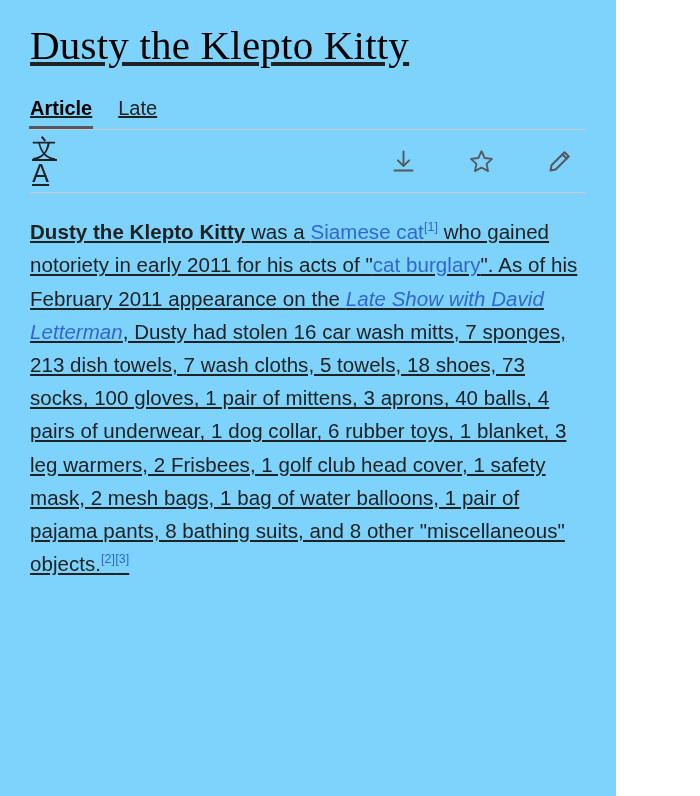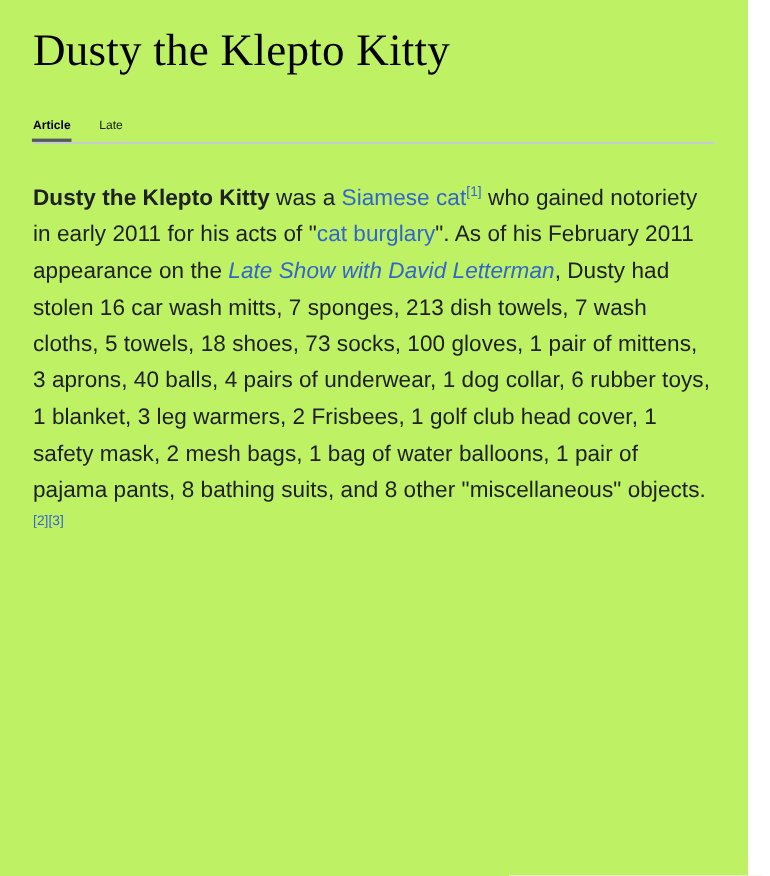--- a/index.html
+++ b/index.html
@@ -8,47 +8,48 @@
     background: #ffffff;
   }
   body {
     width: 700px;
     height: 796px;
     font-family: "Liberation Sans", sans-serif;
     color: #202122;
     overflow: hidden;
   }
   .page {
-    width: 680px;
+    width: 616px;
     height: 796px;
     box-sizing: border-box;
     padding: 0 30px;
-    background: #bef264;
+    background: #7dd3fc;
     position: relative;
+    text-decoration: underline;
   }
   .page-title {
     font-family: "Liberation Serif", serif;
     font-size: 41px;
     line-height: 1.15;
     font-weight: 400;
     color: #000000;
     margin: 0;
     padding-top: 22px;
     letter-spacing: 0.2px;
   }
   .tabs {
     margin-top: 26px;
     display: flex;
     align-items: flex-end;
     gap: 26px;
     height: 34px;
     position: relative;
   }
   .tab {
-    font-size: 11px;
+    font-size: 20px;
     color: #202122;
     padding-bottom: 9px;
     position: relative;
     cursor: pointer;
   }
   .tab.active {
     font-weight: 700;
     color: #000000;
   }
   .tab.active::after {
@@ -92,21 +93,21 @@
     line-height: 1;
     color: #202122;
     font-family: "DejaVu Sans", sans-serif;
   }
   .toolbar-rule {
     height: 1px;
     background: #c8ccd1;
     width: 100%;
   }
   .article-body {
-    margin-top: 32px;
+    margin-top: 22px;
     font-size: 20.5px;
     line-height: 1.62;
     color: #202122;
     letter-spacing: 0.05px;
   }
   .article-body b { font-weight: 700; }
   a.link {
     color: #3366cc;
     text-decoration: none;
     cursor: pointer;
@@ -125,17 +126,42 @@
 <div class="page">
 
   <h1 class="page-title">Dusty the Klepto Kitty</h1>
 
   <div class="tabs">
     <div class="tab active">Article</div>
     <div class="tab">Late</div>
   </div>
   <div class="tabs-rule"></div>
 
+  <div class="toolbar">
+    <div class="icon-btn">
+      <span class="lang-icon">文A</span>
+    </div>
+    <div class="toolbar-right">
+      <div class="icon-btn">
+        <svg width="27" height="27" viewBox="0 0 24 24" fill="none" stroke="#54595d" stroke-width="1.7" stroke-linecap="round" stroke-linejoin="round">
+          <path d="M12 3v12"></path>
+          <path d="M7 11l5 5 5-5"></path>
+          <path d="M4 20h16"></path>
+        </svg>
+      </div>
+      <div class="icon-btn">
+        <svg width="29" height="29" viewBox="0 0 24 24" fill="none" stroke="#54595d" stroke-width="1.5" stroke-linejoin="round">
+          <path d="M12 3.5l2.6 5.6 6.1.7-4.5 4.2 1.2 6-5.4-3-5.4 3 1.2-6L3.3 9.8l6.1-.7z"></path>
+        </svg>
+      </div>
+      <div class="icon-btn">
+        <svg width="27" height="27" viewBox="0 0 24 24" fill="none" stroke="#54595d" stroke-width="1.8" stroke-linecap="round" stroke-linejoin="round">
+          <path d="M16.5 3.8l3.7 3.7L8.6 19.1l-4.6.9.9-4.6z"></path>
+          <path d="M14.6 5.7l3.7 3.7"></path>
+        </svg>
+      </div>
+    </div>
+  </div>
   <div class="toolbar-rule"></div>
 
   <p class="article-body"><b>Dusty the Klepto Kitty</b><span> was a </span><a class="link" href="#">Siamese cat</a><sup class="ref"><a href="#">[1]</a></sup><span> who gained notoriety in early 2011 for his acts of "</span><a class="link" href="#">cat burglary</a><span>". As of his February 2011 appearance on the </span><a class="link italic" href="#">Late Show with David Letterman</a><span>, Dusty had stolen 16 car wash mitts, 7 sponges, 213 dish towels, 7 wash cloths, 5 towels, 18 shoes, 73 socks, 100 gloves, 1 pair of mittens, 3 aprons, 40 balls, 4 pairs of underwear, 1 dog collar, 6 rubber toys, 1 blanket, 3 leg warmers, 2 Frisbees, 1 golf club head cover, 1 safety mask, 2 mesh bags, 1 bag of water balloons, 1 pair of pajama pants, 8 bathing suits, and 8 other "miscellaneous" objects.</span><sup class="ref"><a href="#">[2]</a></sup><sup class="ref"><a href="#">[3]</a></sup></p>
 
 </div>
 
 </body></html>

